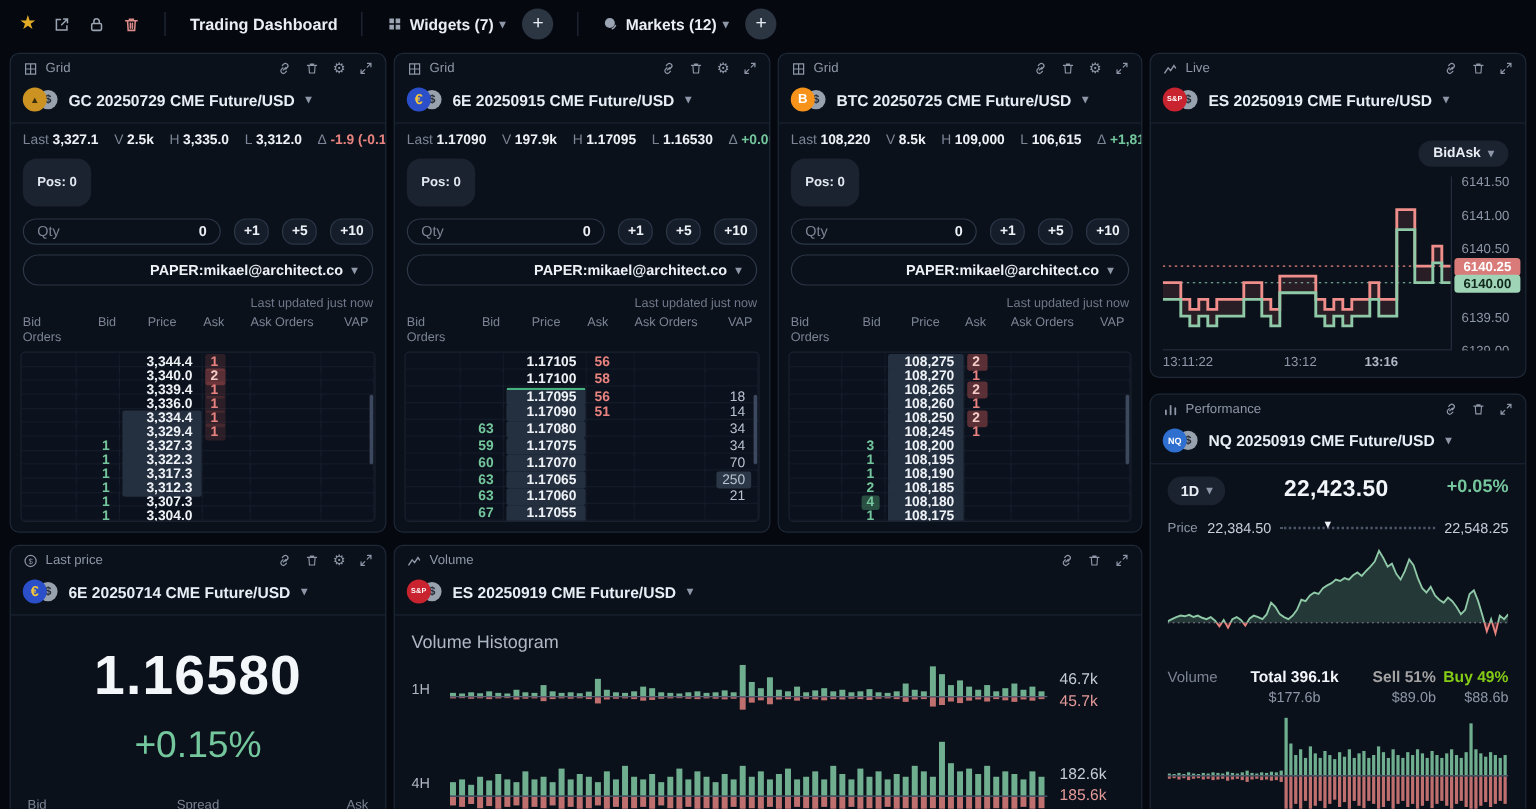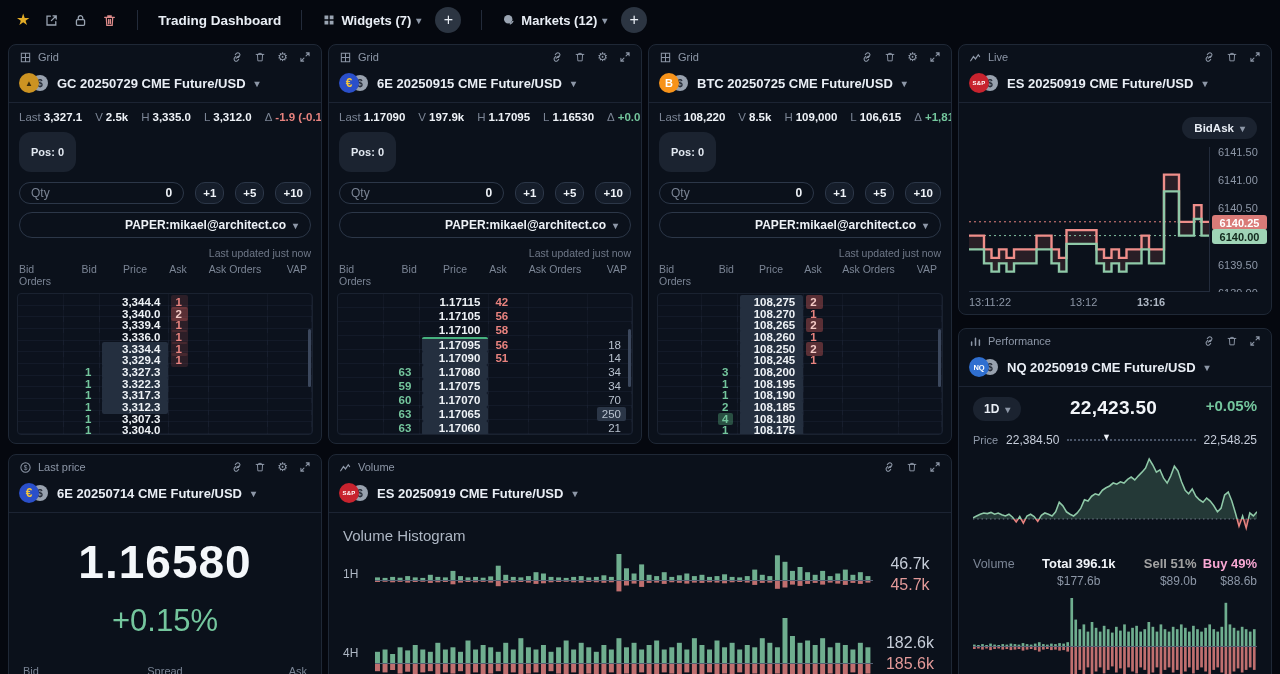--- a/index.html
+++ b/index.html
@@ -93,38 +93,38 @@
 .spark svg,.phisto svg,.vchart svg{width:100%;height:100%;display:block}
 .pstats{display:flex;align-items:flex-start;padding:10px 14px 0;flex:none}
 .pstats .g{display:flex;flex-direction:column;gap:3px}
 .pstats .l1{font-size:13px;font-weight:700}
 .pstats .l2{font-size:12px;color:#8d97a7}
 .vol-lab{flex:1;font-size:12.5px;color:#7b8595;padding-top:1px}
 .g.total{flex:1.5;align-items:center}
 .g.sell{flex:1.2;align-items:flex-end}
 .g.sell .l1{color:#a3a3a3}
 .g.buy{flex:1;align-items:flex-end}
-.g.buy .l1{color:#f9a8d4}
+.g.buy .l1{color:#84cc16}
 .phisto{height:100px;margin:10px 14px 0;flex:none}
 
 .lp-body{flex:1;display:flex;flex-direction:column;align-items:center}
 .lp-price{font-size:46px;font-weight:700;color:#f4f7fa;margin-top:22px;letter-spacing:1px}
 .lp-change{font-size:31px;color:#74c69d;margin-top:14px}
 .lp-row{display:flex;width:100%;padding:0 14px;margin-top:26px}
 .lp-g{display:flex;flex-direction:column;gap:4px;flex:1}
 .lp-g .lab{font-size:11px;color:#7b8595}
 .lp-g.mid{align-items:center}
 .lp-g.right{align-items:flex-end}
 
 .vh-title{padding:14px 14px 2px;font-size:15px;color:#aeb7c4;flex:none}
 .vrow{display:flex;align-items:center;gap:10px;padding:8px 14px 0;flex:none}
 .vlabel{width:22px;font-size:12px;color:#aeb7c4;flex:none}
 .vchart{flex:1}
 .vchart.h1{height:40px}.vchart.h4{height:70px}
-.vvals{width:54px;text-align:center;font-size:16px;flex:none}
+.vvals{width:54px;text-align:left;font-size:13px;flex:none}
 .vvals .t{color:#c6cdd8}.vvals .b{color:#e39a99;margin-top:3px}
 </style>
 </head>
 <body>
 
 <div class="topbar">
   <span class="tb-ic star">★</span>
   <span class="tb-ic">
       <svg viewBox="0 0 14 14">
         <path d="M6 3H2.8v8.2H11V8M8.4 2.6h3v3M11.2 2.8 6.9 7.1" fill="none" stroke="currentColor" stroke-width="1.2" stroke-linecap="round"></path>
@@ -474,36 +474,20 @@
       <span>Ask Orders</span>
       <span class="h-vap">VAP</span>
   </div>
   <div class="book">
       <div class="brow">
         <div class="c bo"></div>
         <div class="c bid">
           <span class=""></span>
         </div>
         <div class="c price">
-          <span class="">1.17115</span>
-        </div>
-        <div class="c ask">
-          <span class="">42</span>
-        </div>
-        <div class="c ao"></div>
-        <div class="c vap">
-          <span class=""></span>
-        </div>
-      </div>
-      <div class="brow">
-        <div class="c bo"></div>
-        <div class="c bid">
-          <span class=""></span>
-        </div>
-        <div class="c price">
           <span class="">1.17105</span>
         </div>
         <div class="c ask">
           <span class="">56</span>
         </div>
         <div class="c ao"></div>
         <div class="c vap">
           <span class=""></span>
         </div>
       </div>
@@ -626,20 +610,36 @@
         </div>
         <div class="c price">
           <span class="ph ">1.17060</span>
         </div>
         <div class="c ask">
           <span class=""></span>
         </div>
         <div class="c ao"></div>
         <div class="c vap">
           <span class="">21</span>
+        </div>
+      </div>
+      <div class="brow">
+        <div class="c bo"></div>
+        <div class="c bid">
+          <span class="">67</span>
+        </div>
+        <div class="c price">
+          <span class="ph ">1.17055</span>
+        </div>
+        <div class="c ask">
+          <span class=""></span>
+        </div>
+        <div class="c ao"></div>
+        <div class="c vap">
+          <span class=""></span>
         </div>
       </div>
     </div>
 </div>
 
 <div class="panel" style="left:648px;top:44px;width:304px;height:400px">
   <div class="phead">
     <svg class="ic" viewBox="0 0 14 14">
         <path d="M2.5 2.5h9v9h-9zM2.5 7h9M7 2.5v9" fill="none" stroke="currentColor" stroke-width="1.1"></path>
       </svg>

